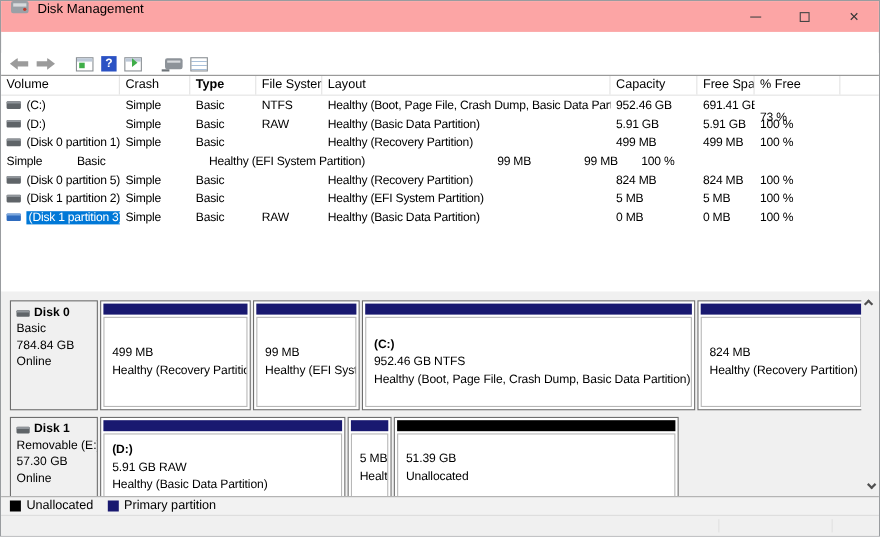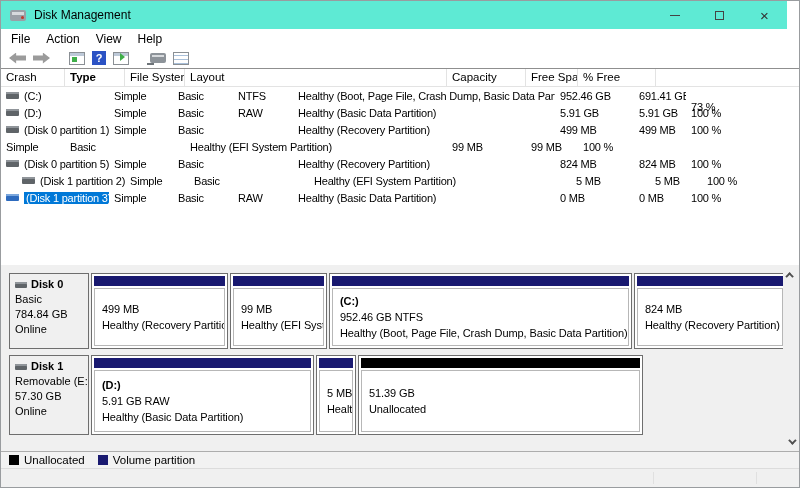--- a/index.html
+++ b/index.html
@@ -5,22 +5,22 @@
   * { box-sizing: border-box; }
   html,body { margin:0; padding:0; }
   body {
     width:800px; height:488px; position:relative; overflow:hidden;
     font-family:"Liberation Sans", sans-serif; font-size:12px; color:#000;
     background:#fff;
   }
   .window { position:absolute; inset:0; border:1px solid #999c9f; background:#fff; }
 
   
-  .titlebar { position:absolute; top:0; left:0; right:12px; height:28px; background:#5eead4;
-              display:flex; align-items:center; padding-left:9px; }
+  .titlebar { position:absolute; top:0; left:0; right:0; height:28px; background:#fca5a5;
+              display:flex; align-items:flex-start; padding-left:9px; }
   .app-icon { width:16px; height:11px; background:#9aa0a6; border-radius:2px; position:relative; flex:none; }
   .app-icon::before { content:""; position:absolute; left:2px; top:2px; right:2px; height:3px; background:#d7dadd; }
   .app-icon::after { content:""; position:absolute; right:2px; bottom:2px; width:3px; height:3px; background:#c0392b; border-radius:50%; }
   .title-text { margin-left:8px; font-size:12px; }
   .win-controls { position:absolute; right:0; top:0; height:28px; display:flex; }
   .win-btn { width:45px; height:28px; display:flex; align-items:center; justify-content:center; color:#444; }
   .glyph-min { width:10px; border-top:1px solid #444; }
   .glyph-max { width:9px; height:9px; border:1px solid #444; }
   .glyph-close { font-size:15px; line-height:1; color:#333; }
 
@@ -114,26 +114,20 @@
         </div>
       <div class="win-btn">
           <span class="glyph-max"></span>
         </div>
       <div class="win-btn">
           <span class="glyph-close">×</span>
         </div>
     </div>
   </div>
 
-  <div class="menubar">
-      <div class="menu-item">File</div>
-      <div class="menu-item">Action</div>
-      <div class="menu-item">View</div>
-      <div class="menu-item">Help</div>
-    </div>
 
   <div class="toolbar">
       <div class="tb-btn">
         <span class="arrow-left-icon"></span>
       </div>
       <div class="tb-btn">
         <span class="arrow-right-icon"></span>
       </div>
       <div class="tb-btn sp1">
         <span class="console-window-icon"></span>
@@ -147,20 +141,21 @@
       <div class="tb-btn sp2">
         <span class="rescan-disks-icon"></span>
       </div>
       <div class="tb-btn">
         <span class="properties-icon"></span>
       </div>
     </div>
 
   <div class="listview">
     <div class="lv-header">
+        <div class="lv-hcell" style="width: 108px;">Volume</div>
         <div class="lv-hcell" style="width: 64px;">Crash</div>
         <div class="lv-hcell" style="width: 60px; font-weight: bold;">Type</div>
         <div class="lv-hcell" style="width: 60px;">File System</div>
         <div class="lv-hcell" style="width: 262px;">Layout</div>
         <div class="lv-hcell" style="width: 79px;">Capacity</div>
         <div class="lv-hcell" style="width: 52px;">Free Spa...</div>
         <div class="lv-hcell" style="width: 78px;">% Free</div>
         <div class="lv-hcell" style="flex: 1 1 0%; border-right: none;"></div>
       </div>
     <div>
@@ -219,21 +214,21 @@
           </div>
           <div class="lv-cell" style="width: 64px;">Simple</div>
           <div class="lv-cell" style="width: 60px;">Basic</div>
           <div class="lv-cell" style="width: 60px;"></div>
           <div class="lv-cell" style="width: 262px;">Healthy (Recovery Partition)</div>
           <div class="lv-cell" style="width: 79px;">824 MB</div>
           <div class="lv-cell" style="width: 52px;">824 MB</div>
           <div class="lv-cell" style="width: 78px;">100 %</div>
         </div>
         <div class="lv-row">
-          <div class="lv-cell" style="width: 108px; margin-left: 16px;">
+          <div class="lv-cell" style="width: 108px;">
             <span class="vol-icon"></span>
             <span>(Disk 1 partition 2)</span>
           </div>
           <div class="lv-cell" style="width: 64px;">Simple</div>
           <div class="lv-cell" style="width: 60px;">Basic</div>
           <div class="lv-cell" style="width: 60px;"></div>
           <div class="lv-cell" style="width: 262px;">Healthy (EFI System Partition)</div>
           <div class="lv-cell" style="width: 79px;">5 MB</div>
           <div class="lv-cell" style="width: 52px;">5 MB</div>
           <div class="lv-cell" style="width: 78px;">100 %</div>
@@ -249,21 +244,21 @@
           <div class="lv-cell" style="width: 262px;">Healthy (Basic Data Partition)</div>
           <div class="lv-cell" style="width: 79px;">0 MB</div>
           <div class="lv-cell" style="width: 52px;">0 MB</div>
           <div class="lv-cell" style="width: 78px;">100 %</div>
         </div>
       </div>
   </div>
 
   <div class="graph">
     <div class="disk-rows">
-        <div class="disk-row" style="height: 76px;">
+        <div class="disk-row" style="height: 100px;">
           <div class="disk-info">
             <div class="disk-title">
               <span class="disk-icon"></span>
               <span>Disk 0</span>
             </div>
             <div class="disk-line">Basic</div>
             <div class="disk-line">784.84 GB</div>
             <div class="disk-line">Online</div>
           </div>
           <div class="parts">
@@ -317,21 +312,21 @@
                 <div>Healthy (Basic Data Partition)</div>
               </div>
             </div>
             <div class="part" style="width: 40px;">
               <div class="band" style="background: rgb(25, 25, 112);"></div>
               <div class="part-body">
                 <div>5 MB</div>
                 <div>Healthy (EFI System Partition)</div>
               </div>
             </div>
-            <div class="part" style="width: 285px;">
+            <div class="part" style="width: 259px;">
               <div class="band" style="background: rgb(0, 0, 0);"></div>
               <div class="part-body">
                 <div>51.39 GB</div>
                 <div>Unallocated</div>
               </div>
             </div>
           </div>
         </div>
       </div>
   </div>
@@ -345,21 +340,21 @@
       </div>
   </div>
 
   <div class="legend">
       <div class="legend-item">
         <span class="legend-swatch" style="background: rgb(0, 0, 0);"></span>
         <span>Unallocated</span>
       </div>
       <div class="legend-item">
         <span class="legend-swatch" style="background: rgb(25, 25, 112);"></span>
-        <span>Volume partition</span>
+        <span>Primary partition</span>
       </div>
     </div>
 
   <div class="statusbar">
     <span class="status-sep" style="right:145px"></span>
     <span class="status-sep" style="right:42px"></span>
   </div>
 
 </div>
 

